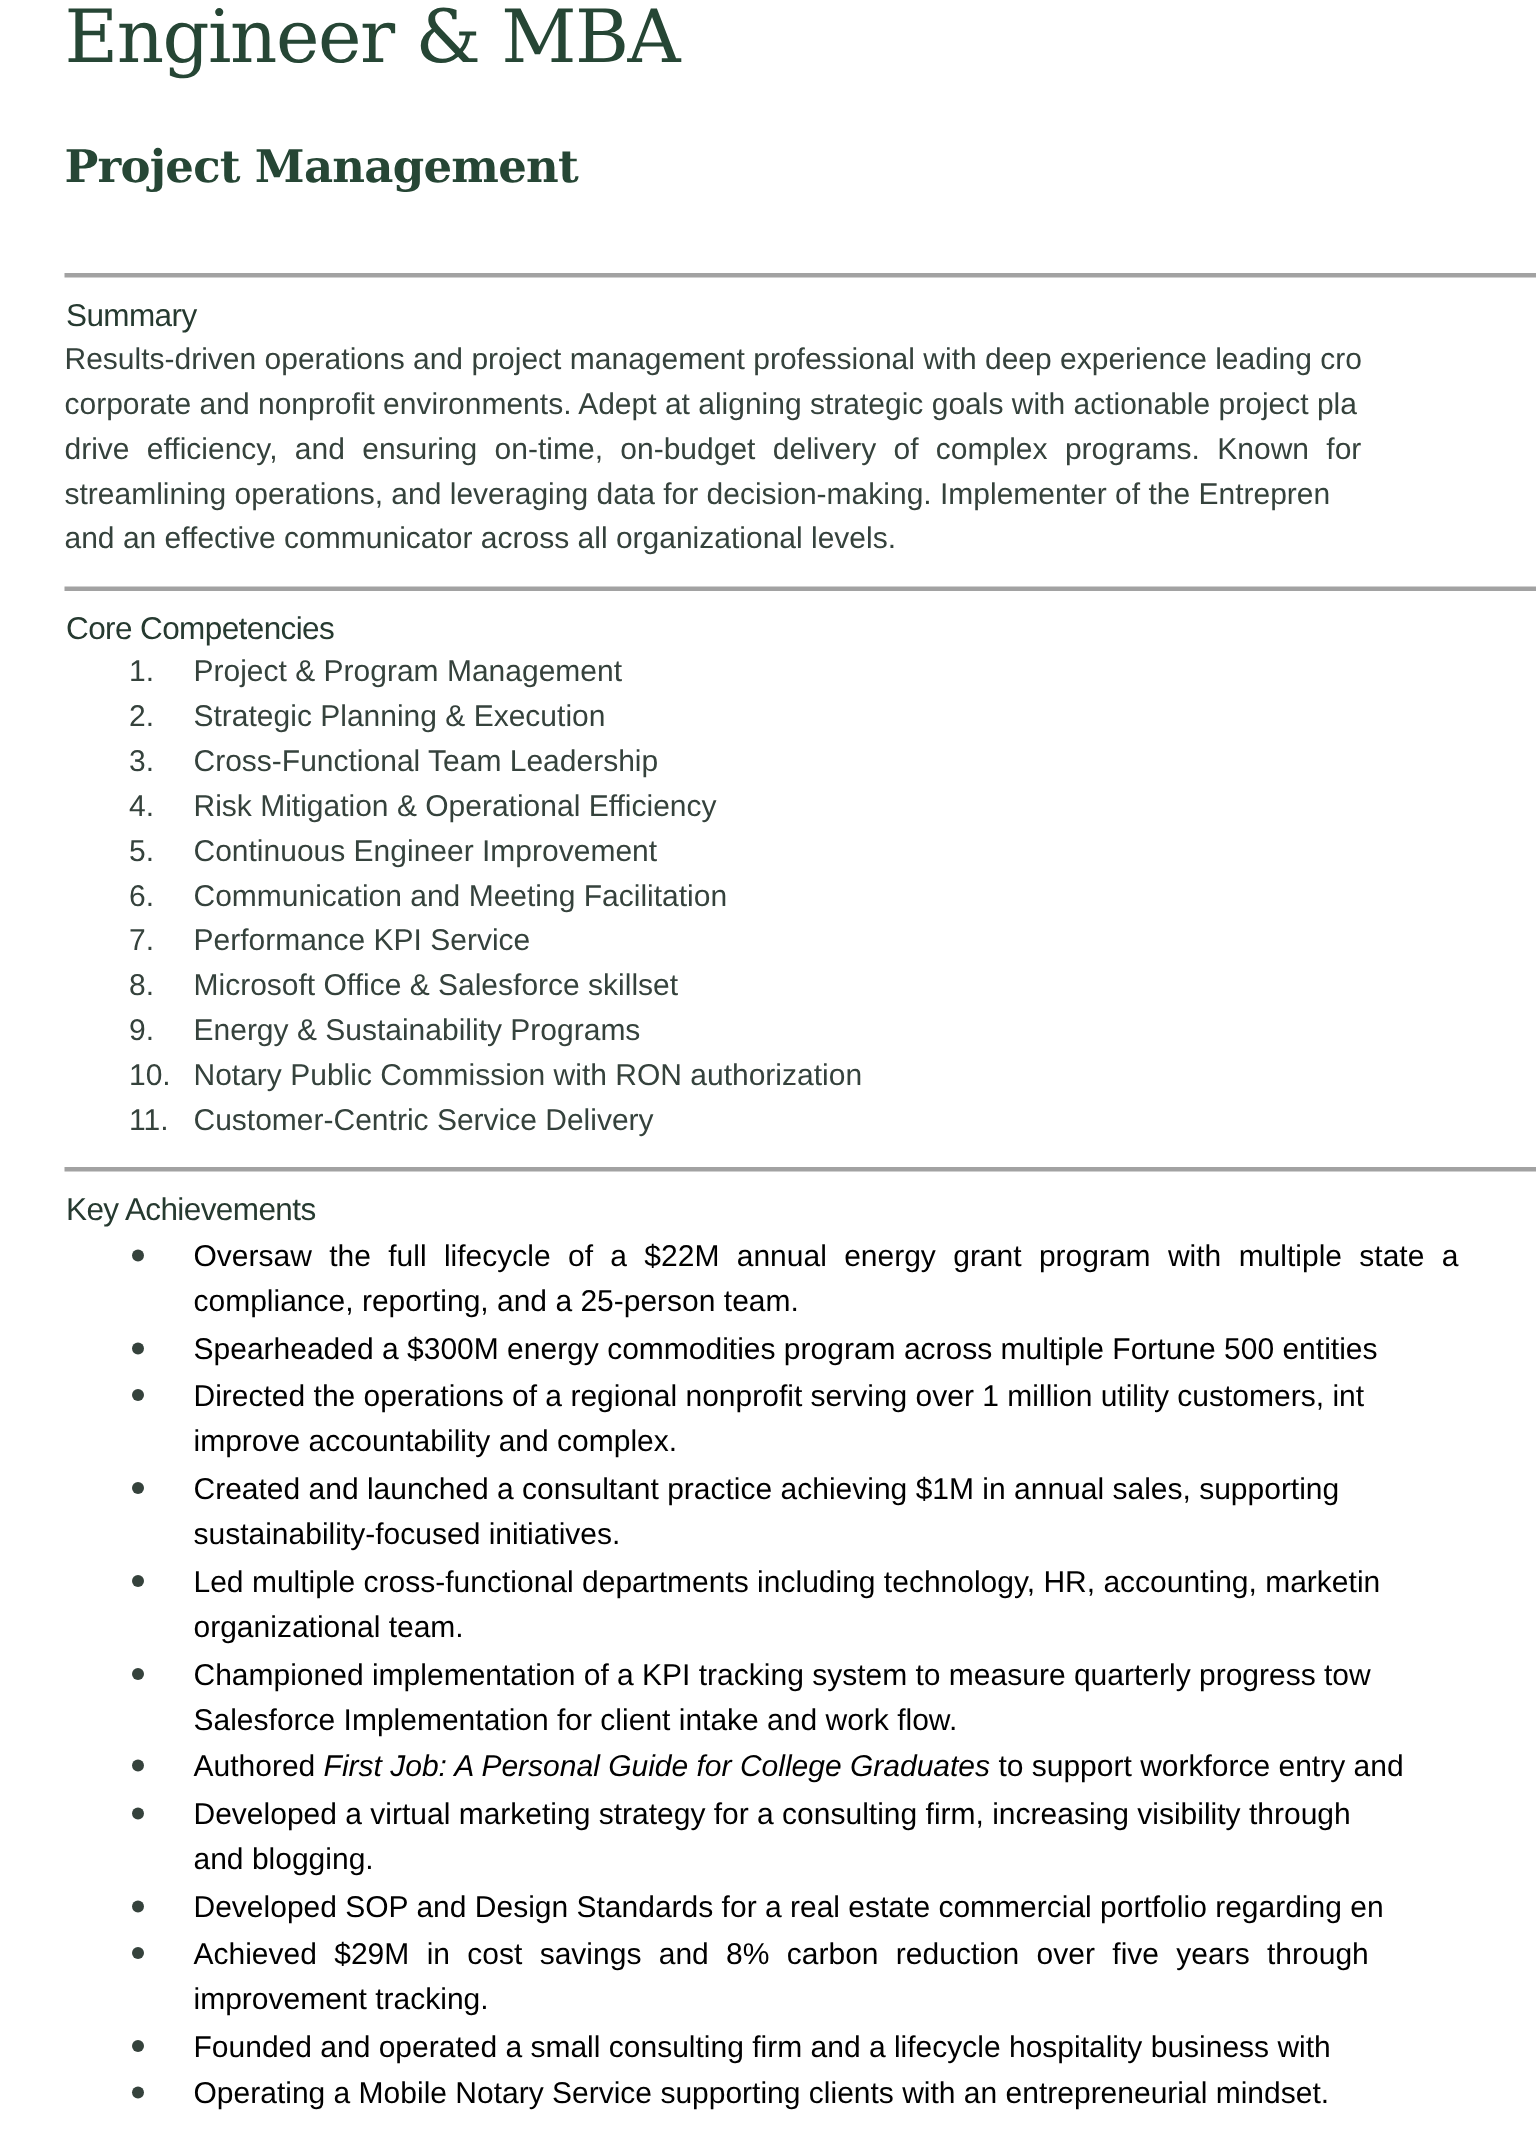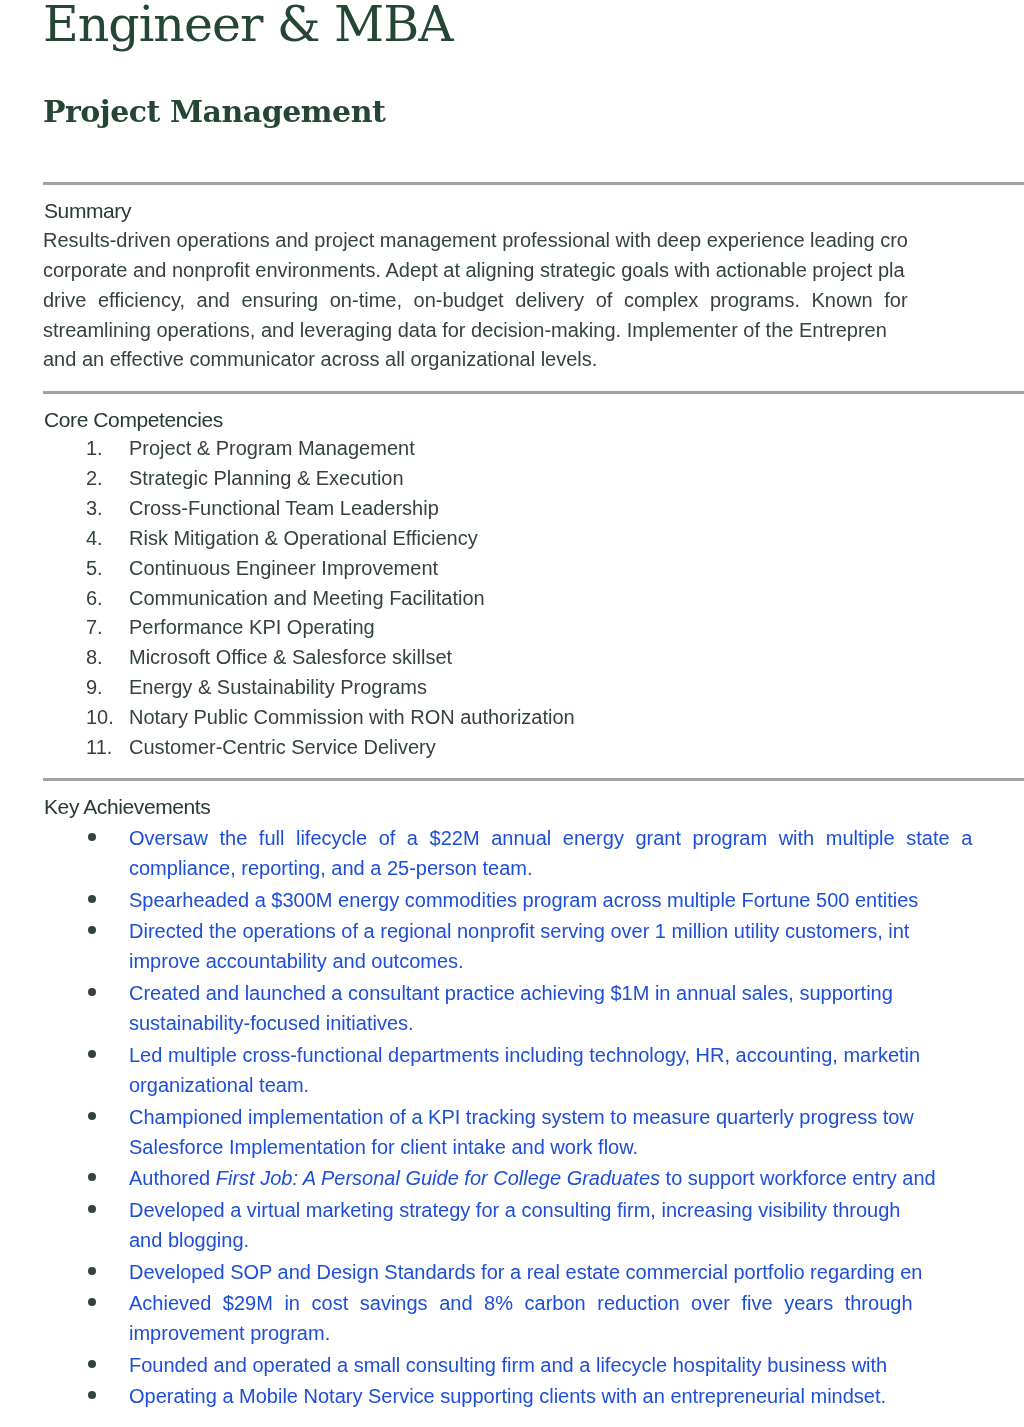--- a/index.html
+++ b/index.html
@@ -89,21 +89,21 @@
     .comp-text {
       position: absolute;
       left: 86px;
     }
     .ach-line {
       position: absolute;
       left: 86px;
       white-space: nowrap;
       font-family: "Liberation Sans", sans-serif;
       font-size: 20px;
-      color: #1d4ed8;
+      color: #000000;
       line-height: 1;
     }
     .bullet {
       position: absolute;
       left: 45px;
       width: 8px;
       height: 8px;
       border-radius: 50%;
       background: #35423c;
     }
@@ -148,21 +148,21 @@
     <div class="comp-item" style="top:558px">
         <span class="comp-num">5.</span>
         <span class="comp-text">Continuous Engineer Improvement</span>
       </div>
     <div class="comp-item" style="top:588px">
         <span class="comp-num">6.</span>
         <span class="comp-text">Communication and Meeting Facilitation</span>
       </div>
     <div class="comp-item" style="top:617px">
         <span class="comp-num">7.</span>
-        <span class="comp-text">Performance KPI Operating</span>
+        <span class="comp-text">Performance KPI Service</span>
       </div>
     <div class="comp-item" style="top:647px">
         <span class="comp-num">8.</span>
         <span class="comp-text">Microsoft Office &amp; Salesforce skillset</span>
       </div>
     <div class="comp-item" style="top:677px">
         <span class="comp-num">9.</span>
         <span class="comp-text">Energy &amp; Sustainability Programs</span>
       </div>
     <div class="comp-item" style="top:707px">
@@ -182,21 +182,21 @@
 
     <span class="bullet" style="top:833px"></span>
     <div class="ach-line justify-wide" style="top:828px">Oversaw the full lifecycle of a $22M annual energy grant program with multiple state a</div>
     <div class="ach-line" style="top:858px">compliance, reporting, and a 25-person team.</div>
 
     <span class="bullet" style="top:895px"></span>
     <div class="ach-line" style="top:890px">Spearheaded a $300M energy commodities program across multiple Fortune 500 entities</div>
 
     <span class="bullet" style="top:926px"></span>
     <div class="ach-line" style="top:921px">Directed the operations of a regional nonprofit serving over 1 million utility customers, int</div>
-    <div class="ach-line" style="top:951px">improve accountability and outcomes.</div>
+    <div class="ach-line" style="top:951px">improve accountability and complex.</div>
 
     <span class="bullet" style="top:988px"></span>
     <div class="ach-line" style="top:983px">Created and launched a consultant practice achieving $1M in annual sales, supporting</div>
     <div class="ach-line" style="top:1013px">sustainability-focused initiatives.</div>
 
     <span class="bullet" style="top:1050px"></span>
     <div class="ach-line" style="top:1045px">Led multiple cross-functional departments including technology, HR, accounting, marketin</div>
     <div class="ach-line" style="top:1075px">organizational team.</div>
 
     <span class="bullet" style="top:1112px"></span>
@@ -208,21 +208,21 @@
 
     <span class="bullet" style="top:1205px"></span>
     <div class="ach-line" style="top:1200px">Developed a virtual marketing strategy for a consulting firm, increasing visibility through</div>
     <div class="ach-line" style="top:1230px">and blogging.</div>
 
     <span class="bullet" style="top:1267px"></span>
     <div class="ach-line" style="top:1262px">Developed SOP and Design Standards for a real estate commercial portfolio regarding en</div>
 
     <span class="bullet" style="top:1298px"></span>
     <div class="ach-line justify-wide" style="top:1293px">Achieved $29M in cost savings and 8% carbon reduction over five years through</div>
-    <div class="ach-line" style="top:1323px">improvement program.</div>
+    <div class="ach-line" style="top:1323px">improvement tracking.</div>
 
     <span class="bullet" style="top:1360px"></span>
     <div class="ach-line" style="top:1355px">Founded and operated a small consulting firm and a lifecycle hospitality business with</div>
 
     <span class="bullet" style="top:1391px"></span>
     <div class="ach-line" style="top:1386px">Operating a Mobile Notary Service supporting clients with an entrepreneurial mindset.</div>
   </div>
 </div>
 
 </body></html>

